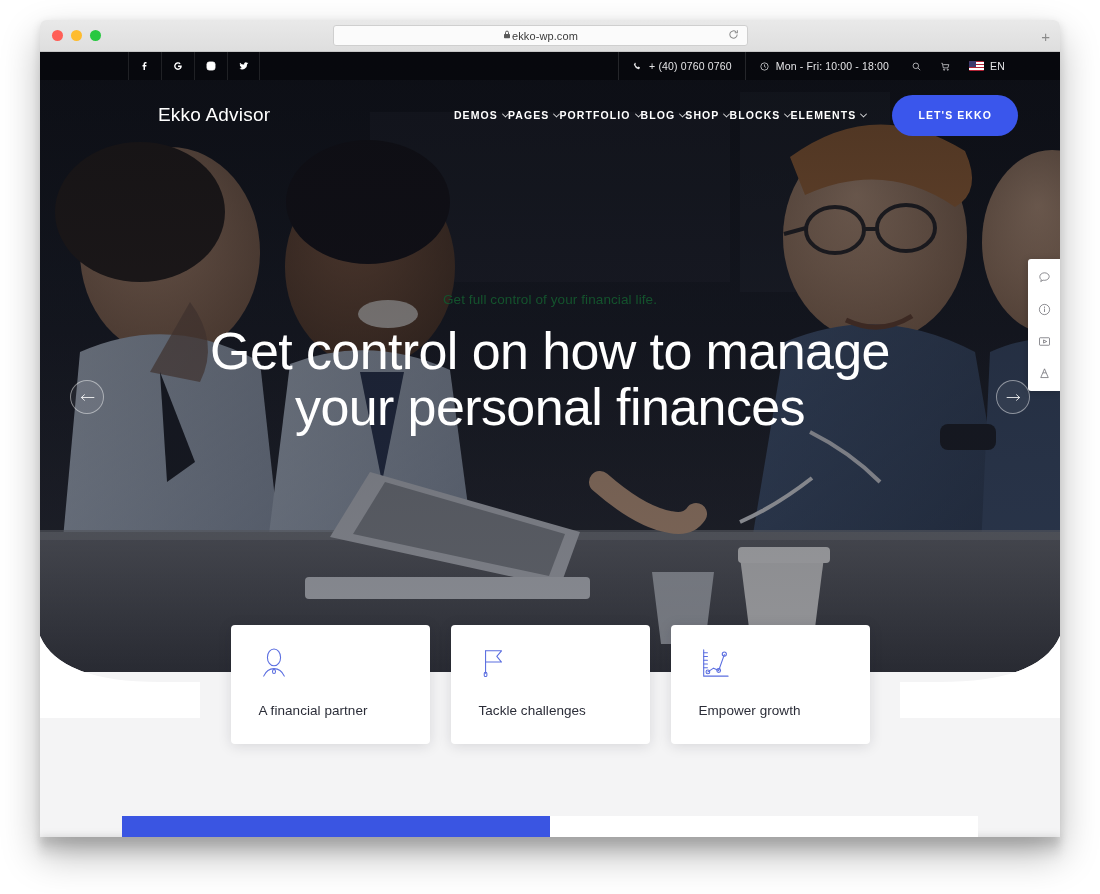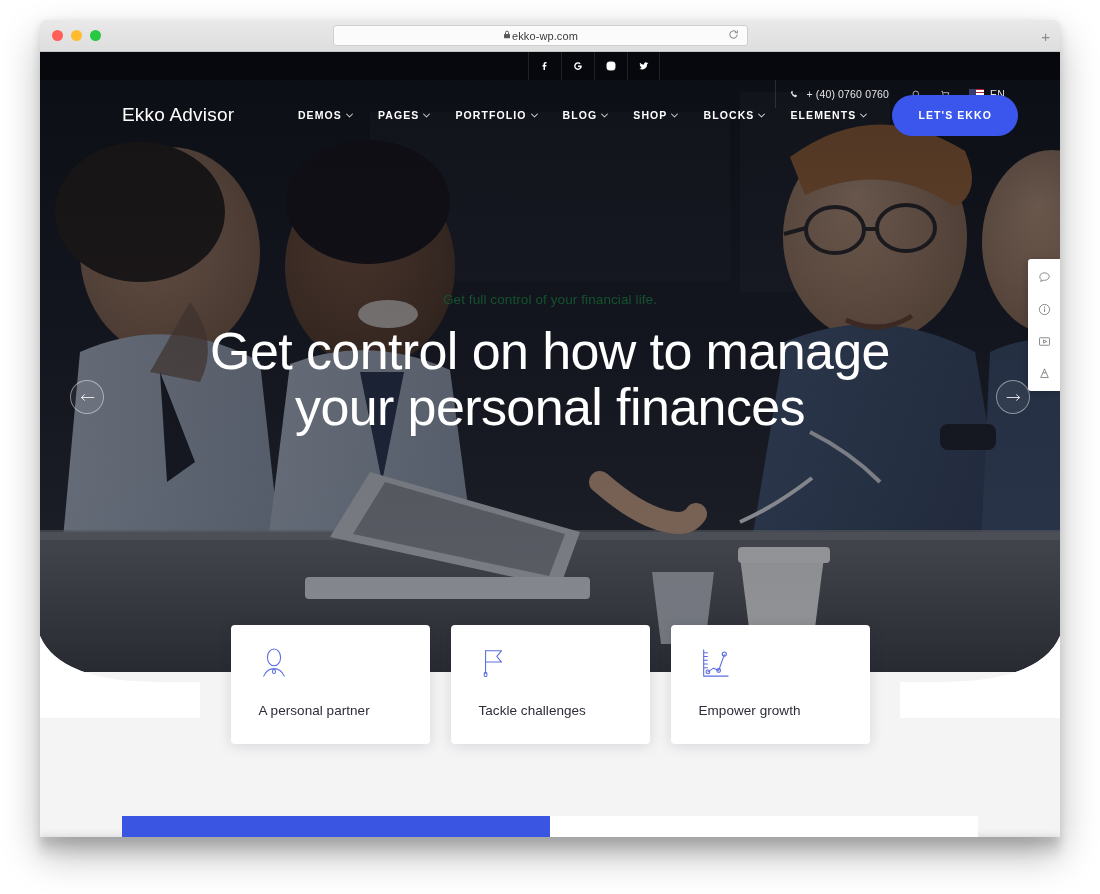--- a/index.html
+++ b/index.html
@@ -71,21 +71,21 @@
     position: absolute; inset: 0;
     background: linear-gradient(to bottom, rgba(8,10,16,0.62) 0%, rgba(10,12,20,0.50) 35%, rgba(12,14,22,0.44) 70%, rgba(14,16,24,0.40) 100%);
   }
 
   
   .topbar {
     position: absolute; left: 0; top: 0; width: 100%; height: 28px;
     background: rgba(7,8,12,0.88);
     display: flex; align-items: center;
     z-index: 20;
-    font-size: 10px; color: #e8e8ea; flex-direction: column;
+    font-size: 10px; color: #e8e8ea;
   }
   .social { display: flex; align-items: center; margin-left: 88px; }
   .social .s-item {
     width: 33px; height: 28px;
     display: flex; align-items: center; justify-content: center;
     border-left: 1px solid rgba(255,255,255,0.10);
     color: #fff;
   }
   .social .s-item:last-child { border-right: 1px solid rgba(255,255,255,0.10); }
   .social svg { width: 12px; height: 12px; fill: #fff; }
@@ -113,26 +113,27 @@
   .flag::before {
     content: ""; position: absolute; left: 0; top: 0;
     width: 7px; height: 5.5px; background: #3c3b6e;
   }
 
   
   .mainnav {
     position: absolute; left: 0; top: 28px; width: 100%; height: 70px;
     display: flex; align-items: center;
     z-index: 20;
+    padding-left: 36px;
   }
   .logo {
     margin-left: 82px;
     color: #ffffff; font-size: 19px; letter-spacing: 0.2px; font-weight: 400;
   }
-  .navlinks { margin-left: auto; display: flex; align-items: center; gap: 26px; }
+  .navlinks { margin-left: auto; display: flex; align-items: center; }
   .navlink {
     color: #ffffff; font-size: 10.5px; font-weight: 700;
     letter-spacing: 1.1px; text-transform: uppercase;
     display: flex; align-items: center; gap: 5px; white-space: nowrap;
   }
   .chev {
     display: inline-block; width: 5px; height: 5px;
     border-right: 1.3px solid rgba(255,255,255,0.85);
     border-bottom: 1.3px solid rgba(255,255,255,0.85);
     transform: rotate(45deg) translate(-1px,-1px);
@@ -398,20 +399,27 @@
         </span>
       </div>
 
       <div class="topbar-right">
         <div class="tb-cell">
           <svg viewBox="0 0 24 24" class="fill-ico">
               <path d="M6.6 3.5l2.2 3.2-1.7 1.7a12 12 0 0 0 5.5 5.5l1.7-1.7 3.2 2.2-1.3 2.5a2 2 0 0 1-2.2 1 16 16 0 0 1-9.9-9.9 2 2 0 0 1 1-2.2z"></path>
             </svg>
           <span>+ (40) 0760 0760</span>
         </div>
+        <div class="tb-cell">
+          <svg viewBox="0 0 24 24">
+              <circle cx="12" cy="12" r="8"></circle>
+              <path d="M12 7.5V12l3 2"></path>
+            </svg>
+          <span>Mon - Fri: 10:00 - 18:00</span>
+        </div>
         <div class="tb-cell plain">
           <svg viewBox="0 0 24 24">
               <circle cx="10.5" cy="10.5" r="6"></circle>
               <path d="M15 15l5 5"></path>
             </svg>
         </div>
         <div class="tb-cell plain">
           <svg viewBox="0 0 24 24">
               <path d="M3 5h2.2l2 10h10l2-7H7"></path>
               <circle cx="9" cy="19" r="1.3"></circle>
@@ -516,21 +524,21 @@
 
     <div class="features">
       <div class="card">
         <div class="card-icon">
           <svg viewBox="0 0 32 34">
             <ellipse cx="16" cy="11" rx="7" ry="9"></ellipse>
             <path d="M5 31c2.5-5.5 7-8 11-8s8.5 2.5 11 8"></path>
             <ellipse cx="16" cy="26" rx="1.6" ry="2.2"></ellipse>
           </svg>
         </div>
-        <div class="card-label">A personal partner</div>
+        <div class="card-label">A financial partner</div>
       </div>
 
       <div class="card">
         <div class="card-icon">
           <svg viewBox="0 0 32 34">
             <path d="M7 4v24"></path>
             <path d="M7 4h17l-5 6 5 6H7"></path>
             <rect x="5.6" y="27" width="2.8" height="4.4" rx="1.2"></rect>
           </svg>
         </div>

